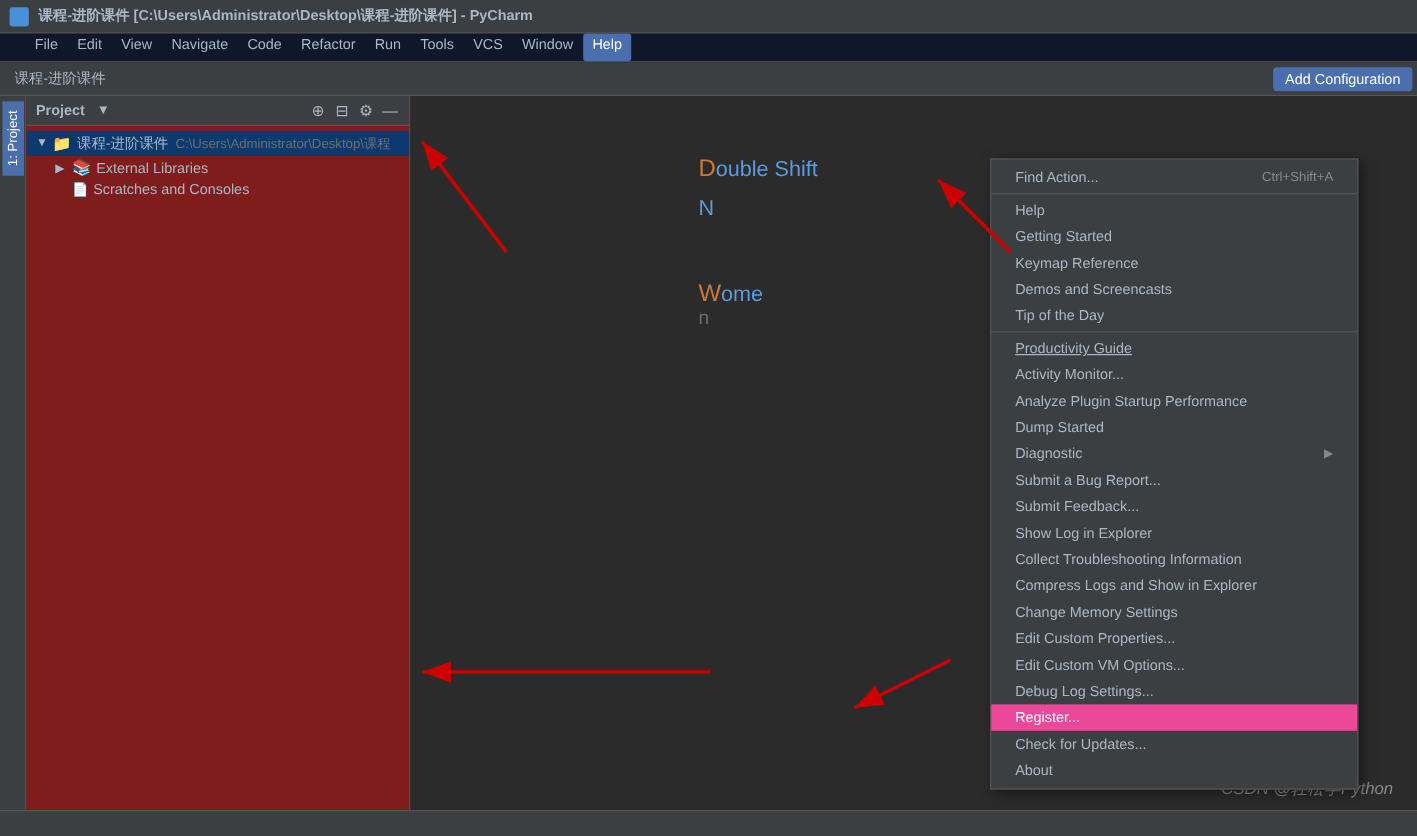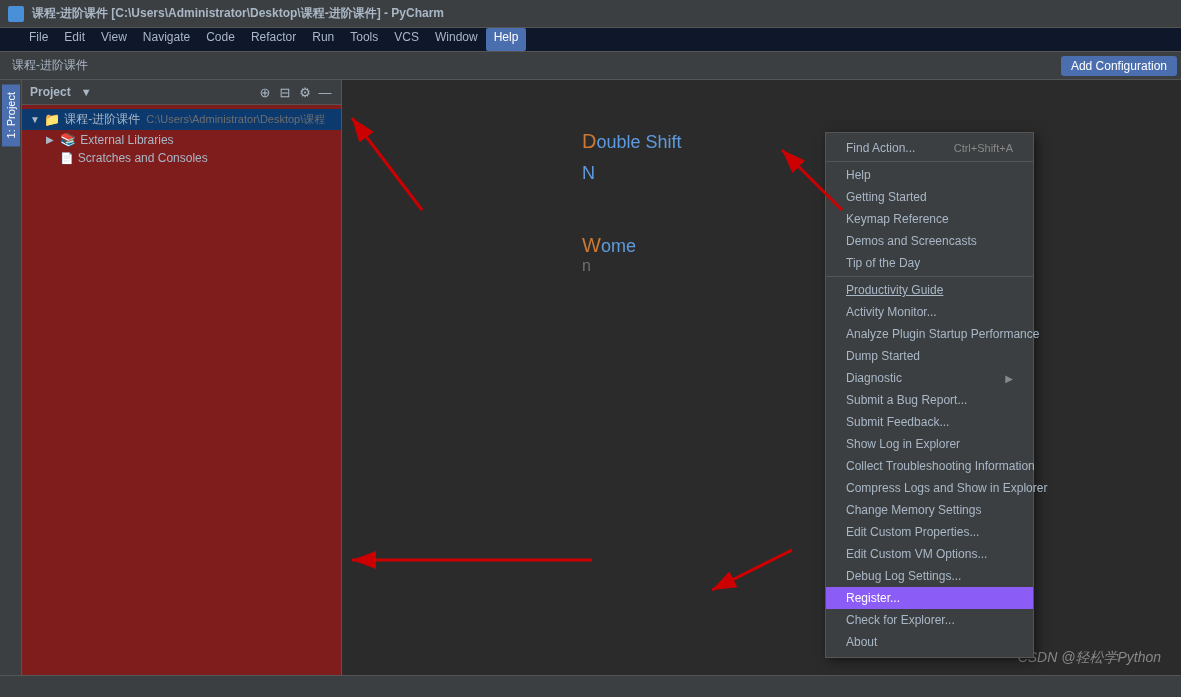--- a/index.html
+++ b/index.html
@@ -186,39 +186,39 @@
       background: #2b2b2b;
       position: relative;
       overflow: hidden;
     }
 
     
     .dropdown-menu {
       position: absolute;
       top: 52px;
       left: 483px;
-      width: 209px;
+      width: 307px;
       background: #3c3f41;
       border: 1px solid #555;
       box-shadow: 3px 3px 10px rgba(0,0,0,0.5);
       z-index: 100;
       padding: 4px 0;
     }
     .dropdown-item {
       padding: 4px 20px;
       font-size: 12px;
       color: #a9b7c6;
       cursor: pointer;
       display: flex;
       align-items: center;
       justify-content: space-between;
       white-space: nowrap;
     }
     .dropdown-item.highlighted {
-      background: #8b5cf6;
+      background: #ec4899;
       color: #fff;
     }
     .dropdown-item.underline span {
       text-decoration: underline;
     }
     .dropdown-shortcut {
       color: #888;
       font-size: 11px;
       margin-left: 20px;
     }
@@ -415,21 +415,21 @@
       <div class="dropdown-item">
           <span>Edit Custom VM Options...</span>
         </div>
       <div class="dropdown-item">
           <span>Debug Log Settings...</span>
         </div>
       <div class="dropdown-item highlighted">
           <span>Register...</span>
         </div>
       <div class="dropdown-item">
-          <span>Check for Explorer...</span>
+          <span>Check for Updates...</span>
         </div>
       <div class="dropdown-item">
           <span>About</span>
         </div>
     </div>
 
     <svg class="arrow-overlay" style="top:0; left:0; width:100%; height:100%;">
 
       <line x1="80" y1="130" x2="10" y2="38" stroke="#cc0000" stroke-width="3" marker-end="url(#arrowhead)"></line>
       <defs>

